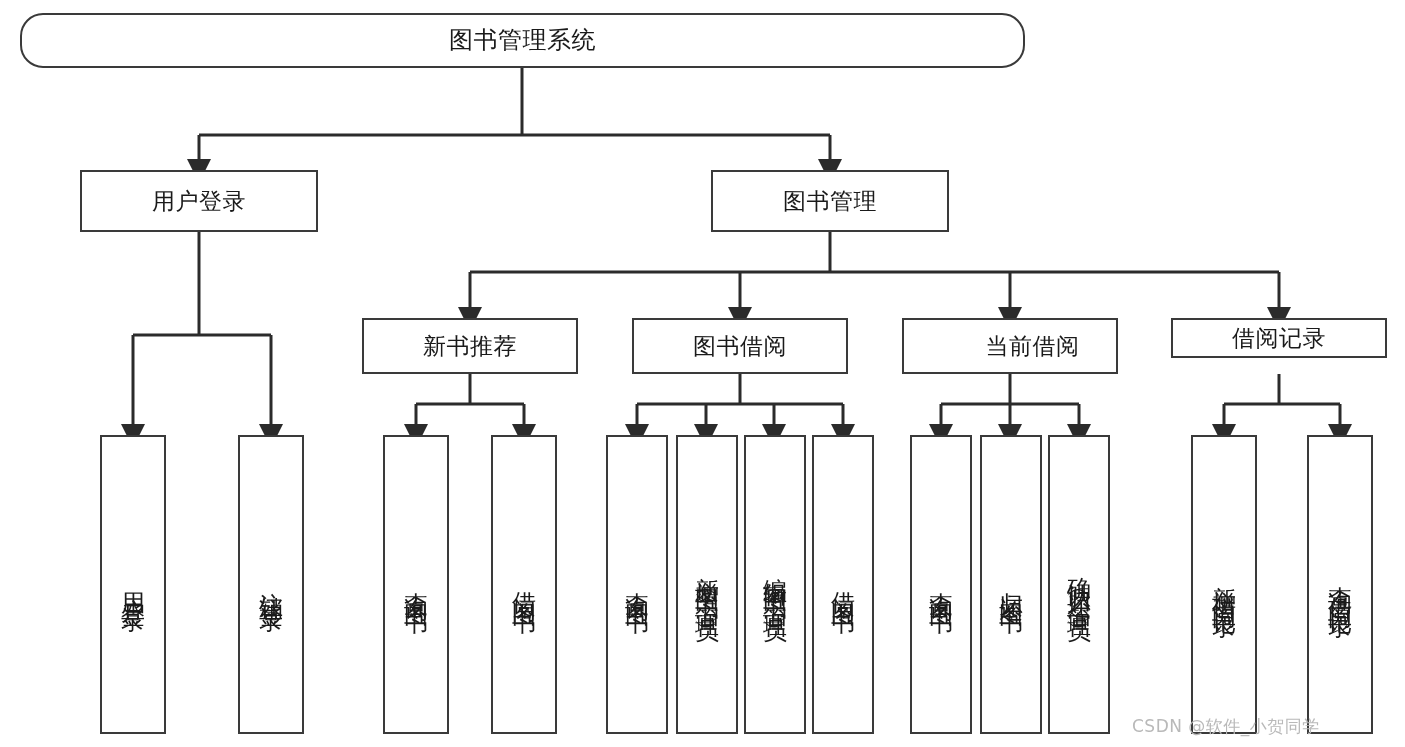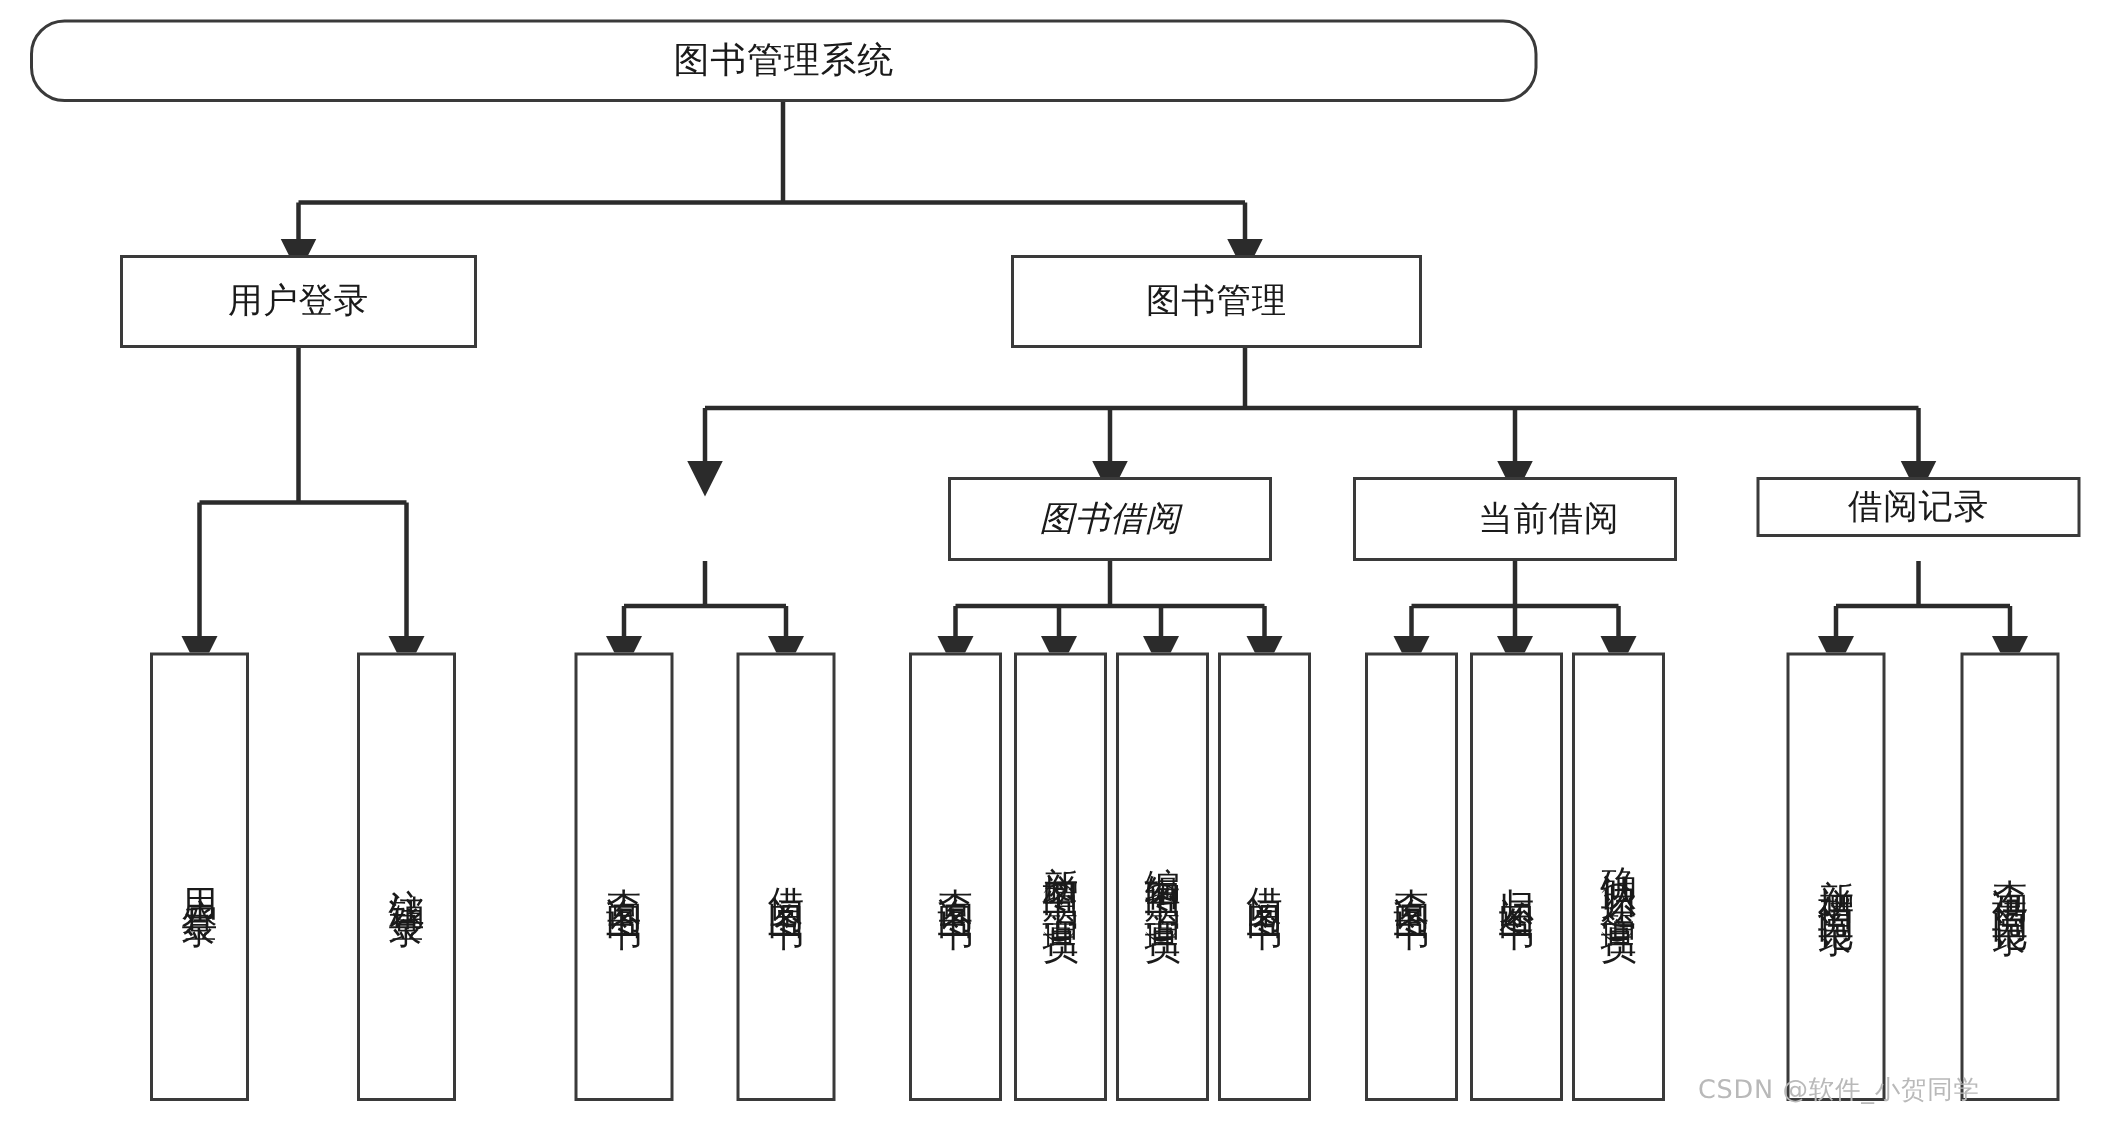--- a/index.html
+++ b/index.html
@@ -130,25 +130,28 @@
     </g>
   </svg>
 
   <div class="node horiz root" style="left:20px; top:13px; width:1005px; height:55px;border-radius:23px;">
     <span class="label">图书管理系统</span>
   </div>
 
   <div class="node horiz" style="left:80px; top:170px; width:238px; height:62px;">
     <span class="label">用户登录</span>
   </div>
-  <div class="node horiz" style="left:674px; top:170px; width:274px; height:62px;">
+  <div class="node horiz" style="left:711px; top:170px; width:238px; height:62px;">
     <span class="label">图书管理</span>
   </div>
 
-  <div class="node horiz" style="left:632px; top:318px; width:216px; height:56px;font-style:italic;">
+  <div class="node horiz" style="left:362px; top:318px; width:216px; height:56px;">
+    <span class="label">新书推荐</span>
+  </div>
+  <div class="node horiz" style="left:632px; top:318px; width:216px; height:56px;">
     <span class="label">图书借阅</span>
   </div>
   <div class="node horiz" style="left:902px; top:318px; width:216px; height:56px;padding-left:45px;">
     <span class="label">当前借阅</span>
   </div>
   <div class="node horiz" style="left:1171px; top:318px; width:216px; height:40px;">
     <span class="label">借阅记录</span>
   </div>
 
   <div class="node vert" style="left:100px; top:435px; width:66px; height:299px;">

